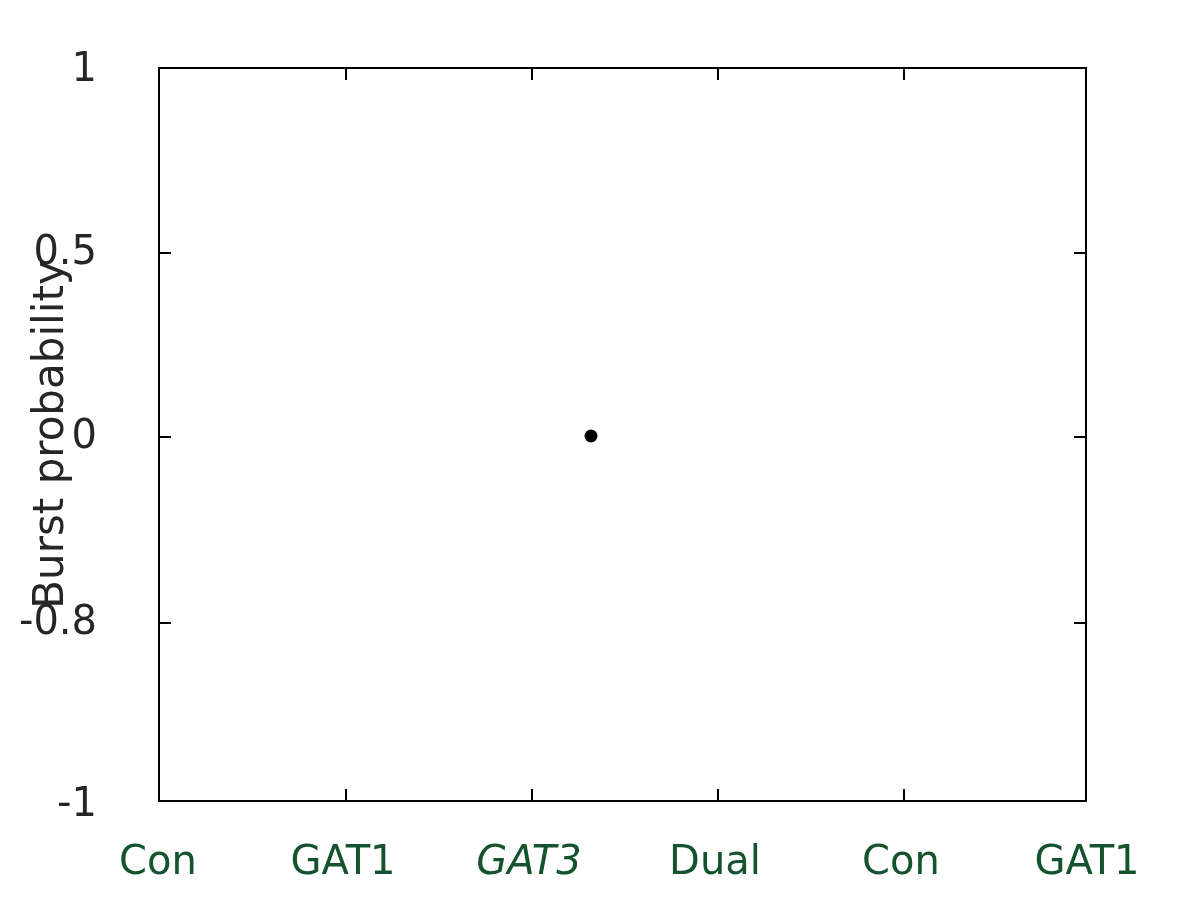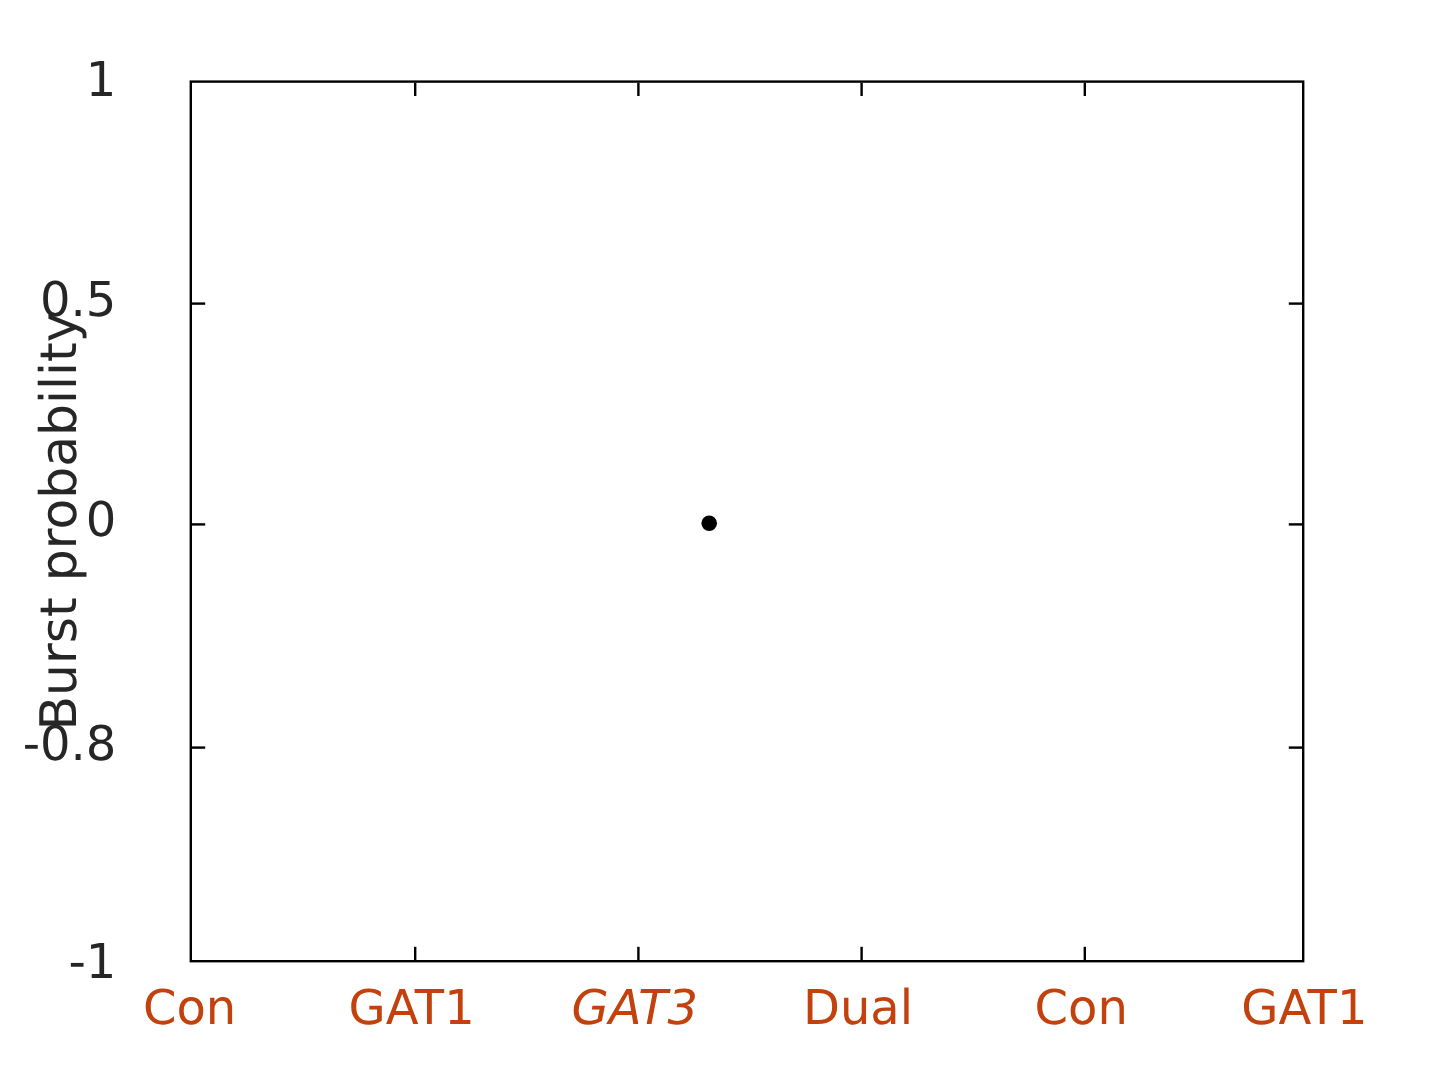--- a/index.html
+++ b/index.html
@@ -68,23 +68,23 @@
     right: 1103px;          
     text-align: right;
     font-size: 40px;
     color: #262626;
     line-height: 1;
     white-space: nowrap;
     transform: translateY(-50%);
   }
   .xlabel-tick {
     position: absolute;
-    top: 820px;
+    top: 840px;
     font-size: 40px;
-    color: #c2410c;
+    color: #14532d;
     line-height: 1;
     white-space: nowrap;
     transform: translateX(-50%);
   }
 
   
   #y-axis-title {
     position: absolute;
     left: 0px;
     top: 0px;

